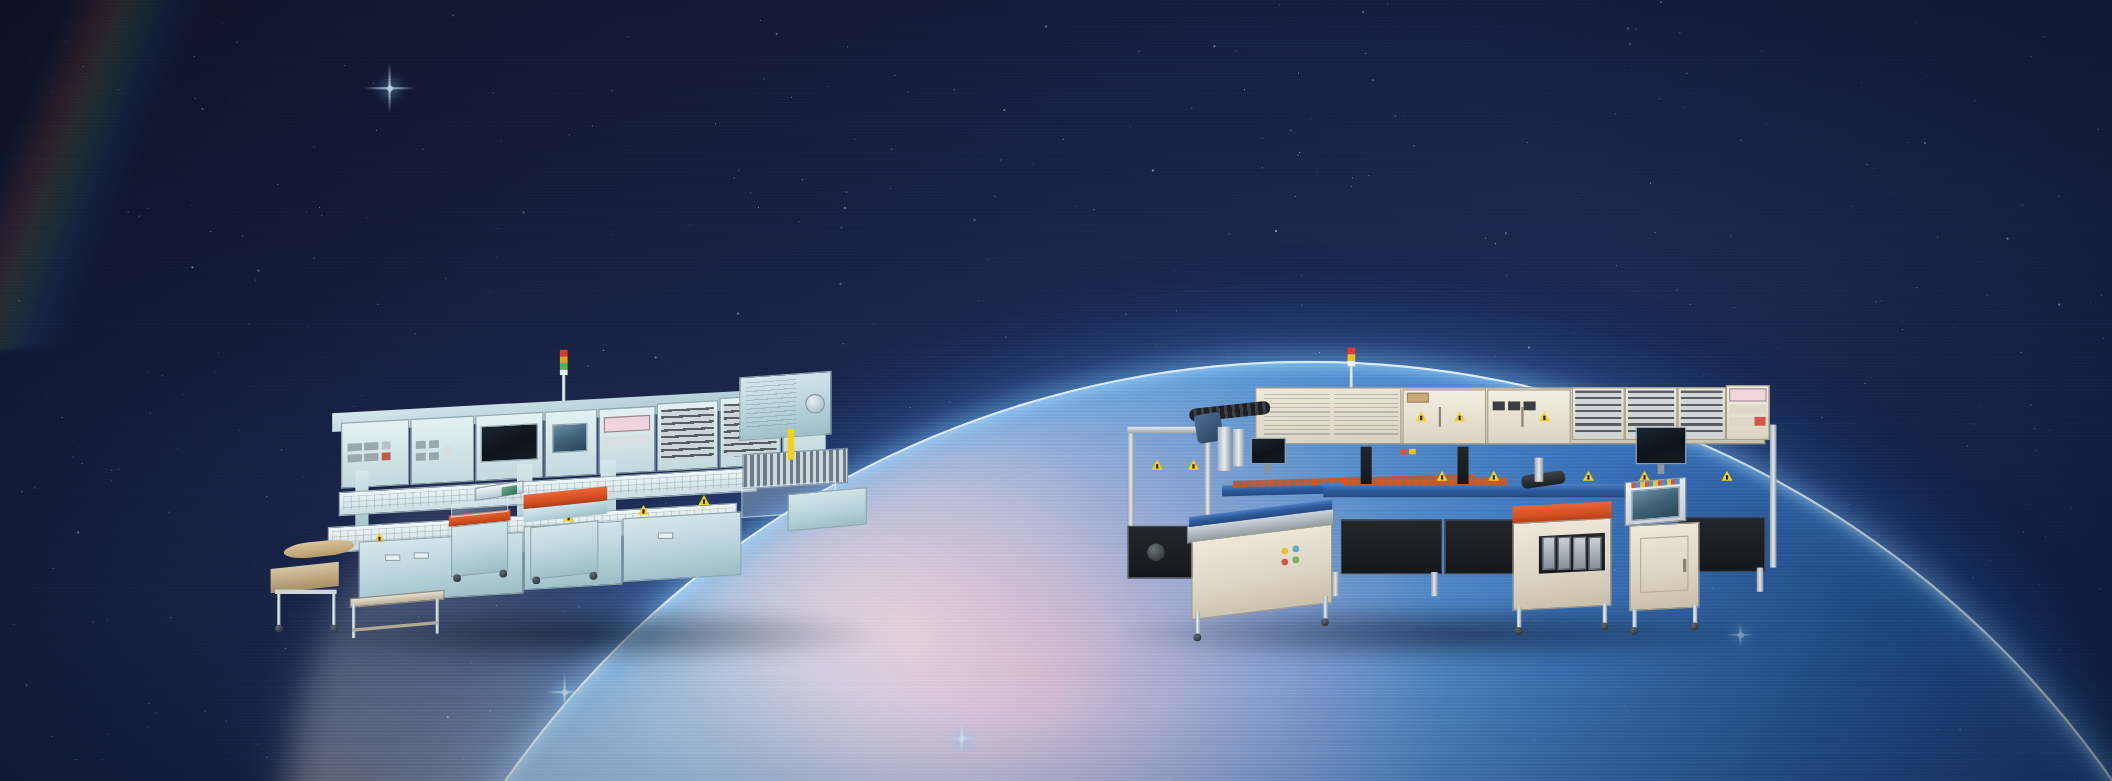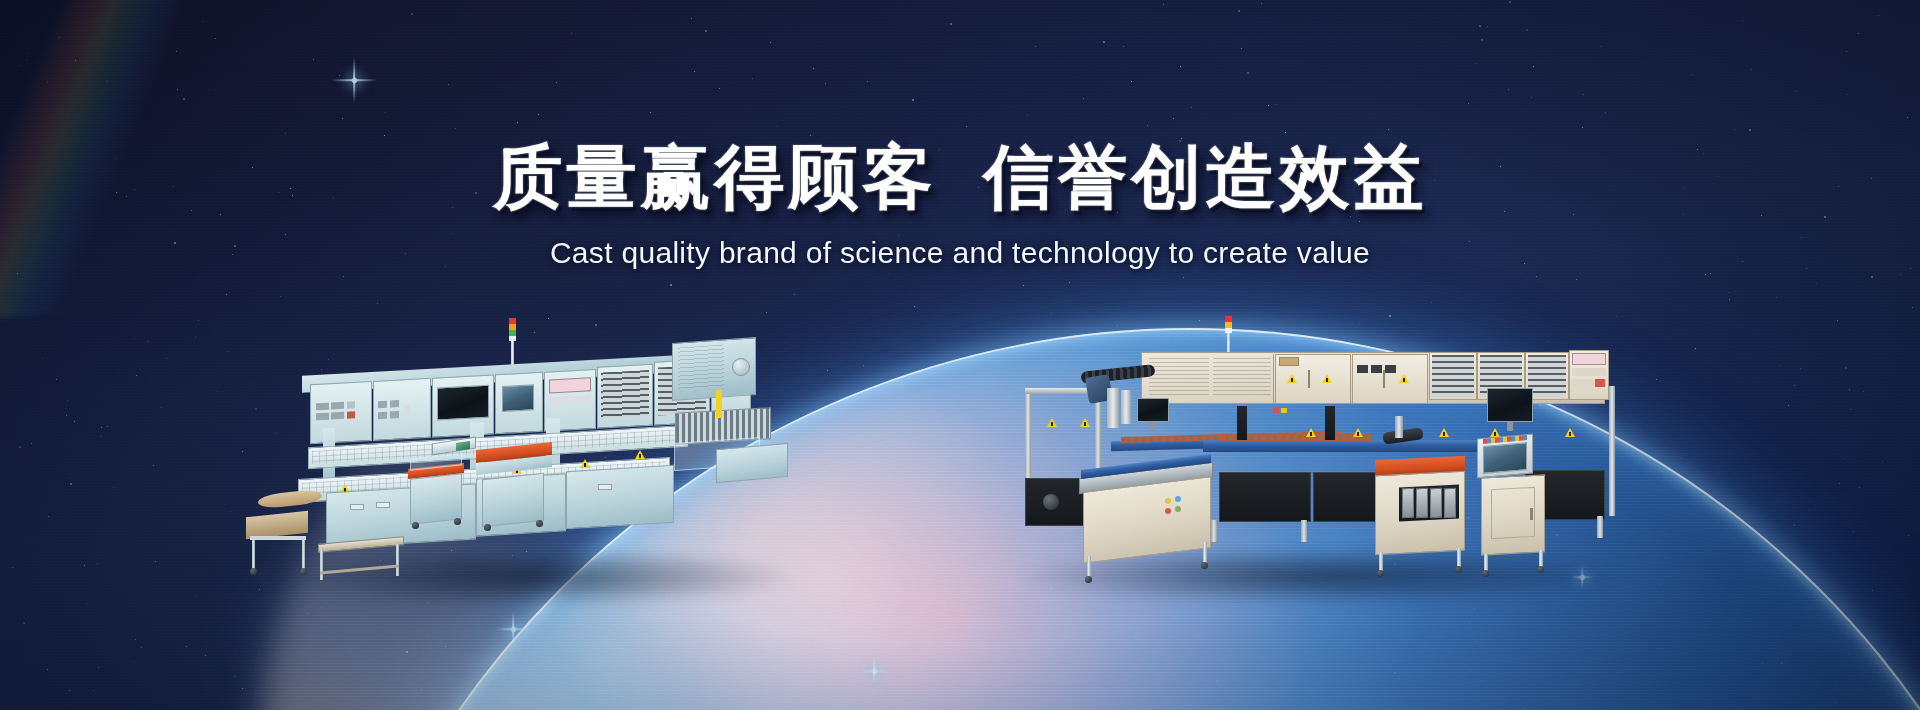--- a/index.html
+++ b/index.html
@@ -1007,18 +1007,14 @@
           border:1px solid #b4ab97;"></div>
     <div class="part" style="left:505px;top:178px;width:3px;height:12px;background:#8d8470;"></div>
     <div class="leg part" style="left:459px;top:224px;width:4px;height:18px;"></div>
     <div class="leg part" style="left:514px;top:220px;width:4px;height:18px;"></div>
     <div class="caster part" style="left:457px;top:240px;"></div>
     <div class="caster part" style="left:512px;top:236px;"></div>
 
     <div class="part" style="left:584px;top:56px;width:6px;height:130px;background:linear-gradient(90deg,#9aa3ab,#e2e8ec,#8d969e);"></div>
   </div>
 
-  <div class="copy">
-    <div class="headline">质量赢得顾客  信誉创造效益</div>
-    <div class="subline">Cast quality brand of science and technology to create value</div>
-  </div>
 
 </div>
 
 </body></html>

